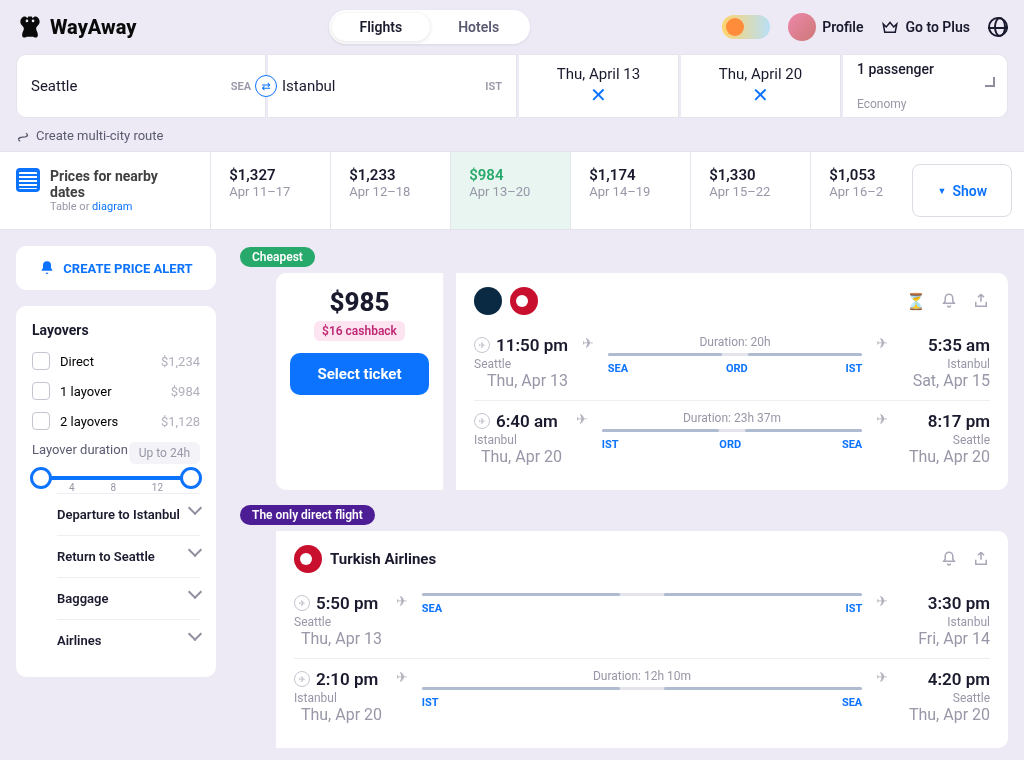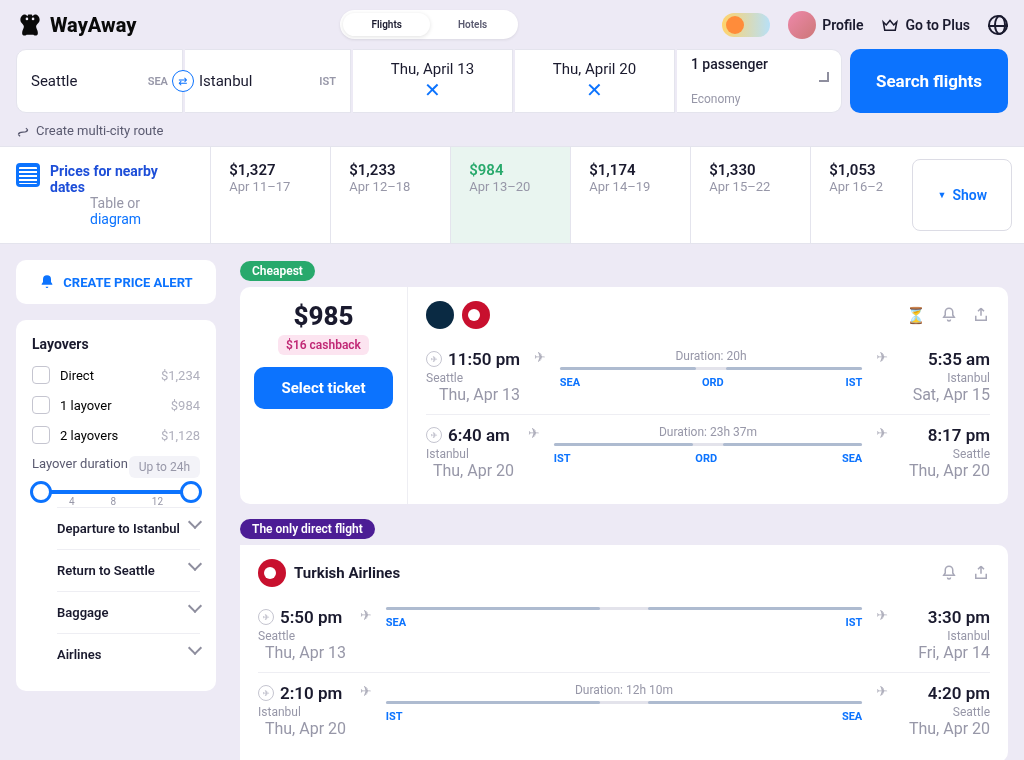--- a/index.html
+++ b/index.html
@@ -1,21 +1,21 @@
 <!DOCTYPE html>
 <html><head>
 <meta charset="utf-8">
 <style>
 * { box-sizing: border-box; margin: 0; padding: 0; font-family: -apple-system, BlinkMacSystemFont, "Segoe UI", Roboto, sans-serif; }
 body { background: #edeaf5; width: 1024px; height: 760px; overflow: hidden; }
 .header { display: flex; align-items: center; padding: 10px 16px; background: #edeaf5; }
 .logo { display: flex; align-items: center; font-weight: 800; font-size: 20px; color: #0a0a0a; gap: 6px; }
 .logo-icon { width: 28px; height: 28px; }
 .nav-tabs { display: flex; margin-left: auto; margin-right: auto; background: #fff; border-radius: 20px; padding: 3px; box-shadow: 0 1px 3px rgba(0,0,0,0.08); }
-.nav-tab { padding: 6px 28px; border-radius: 18px; font-weight: 600; font-size: 10px; cursor: pointer; color: #1a1a2e; }
+.nav-tab { padding: 6px 28px; border-radius: 18px; font-weight: 600; font-size: 14px; cursor: pointer; color: #1a1a2e; }
 .nav-tab.active { background: #fff; box-shadow: 0 1px 4px rgba(0,0,0,0.12); }
 .nav-tab:not(.active) { color: #5a5a70; }
 .header-right { display: flex; align-items: center; gap: 18px; }
 .day-toggle { width: 48px; height: 24px; background: linear-gradient(90deg,#ffd36b,#b8e0f7); border-radius: 12px; position: relative; cursor: pointer; }
 .day-toggle::after { content:''; position:absolute; width:18px; height:18px; background:#ff8c3a; border-radius:50%; left:4px; top:3px;}
 .avatar { width: 28px; height: 28px; border-radius: 50%; background: linear-gradient(135deg,#e8a,#c77); }
 .profile-link { font-weight: 600; font-size: 14px; color: #1a1a2e; cursor: pointer; display:flex; align-items:center; gap:6px;}
 .plus-link { font-weight: 600; font-size: 14px; color: #1a1a2e; cursor: pointer; display:flex; align-items:center; gap:6px;}
 .globe-icon { width: 20px; height: 20px; border: 2px solid #1a1a2e; border-radius: 50%; position:relative; cursor:pointer;}
 .globe-icon::before{content:'';position:absolute;left:-2px;right:-2px;top:50%;border-top:2px solid #1a1a2e;}
@@ -31,22 +31,22 @@
 .field-code { font-size: 11px; color: #9797a8; font-weight: 600; margin-left: auto; }
 .swap-icon { position:absolute; right:-12px; top:50%; transform:translateY(-50%); width:22px; height:22px; background:#fff; border:1px solid #0c73fe; border-radius:50%; z-index:2; display:flex; align-items:center; justify-content:center; color:#0c73fe; font-size:11px; cursor:pointer;}
 .x-icon { color: #0c73fe; font-size: 20px; font-weight: 300; cursor: pointer; }
 .pass-main{font-size:14px;color:#1a1a2e;font-weight:500;}
 .pass-sub{font-size:12px;color:#9797a8;}
 .multi-city { padding: 0 16px 8px; font-size: 13px; color: #5a5a70; display:flex; align-items:center; gap:6px; cursor:pointer;}
 .dates-row { display:flex; align-items:stretch; background:#fff; border-top:1px solid #e4e4ed; border-bottom:1px solid #e4e4ed;}
 .dates-label { display:flex; gap:10px; padding:16px; align-items:flex-start;}
 .cal-icon { width:24px; height:24px; background:#0c73fe; border-radius:4px; position:relative; flex-shrink:0;}
 .cal-icon::before{content:'';position:absolute;inset:4px 3px 3px 3px;background:repeating-linear-gradient(#fff,#fff 2px,transparent 2px,transparent 4px);border-radius:1px;}
-.dates-label-text{font-size:14px;font-weight:700;color:#1d4ed8;}
-.dates-label-sub{font-size:14px;color:#9797a8;margin-left:40px;}
+.dates-label-text{font-size:14px;font-weight:700;color:#404040;}
+.dates-label-sub{font-size:11px;color:#9797a8;}
 .dates-label-sub a{color:#0c73fe;text-decoration:none;}
 .date-col{padding:14px 18px;border-left:1px solid #e4e4ed;min-width:120px;cursor:pointer;}
 .date-col.selected{background:#e9f5f0;}
 .date-price{font-size:15px;font-weight:600;color:#1a1a2e;}
 .date-col.selected .date-price{color:#28a96c;}
 .date-range{font-size:13px;color:#9797a8;}
 .show-btn{margin:12px;padding:8px 24px;border:1px solid #dcdce5;border-radius:8px;background:#fff;color:#0c73fe;font-weight:600;font-size:14px;cursor:pointer;display:flex;align-items:center;gap:6px;}
 .main{display:flex;gap:24px;padding:16px;background:#edeaf5;}
 .sidebar{width:200px;flex-shrink:0;}
 .alert-btn{width:100%;background:#fff;border:none;border-radius:10px;padding:14px;color:#0c73fe;font-weight:700;font-size:13px;cursor:pointer;display:flex;align-items:center;justify-content:center;gap:8px;margin-bottom:16px;}
@@ -61,21 +61,21 @@
 .slider-track::before,.slider-track::after{content:'';position:absolute;width:16px;height:16px;background:#fff;border:3px solid #0c73fe;border-radius:50%;top:-9px;}
 .slider-track::before{left:-2px;}.slider-track::after{right:-2px;}
 .slider-marks{display:flex;justify-content:space-between;font-size:10px;color:#9797a8;margin-top:2px;padding:0 22%;}
 .sub-section{border-top:1px solid #eeeef3;margin-top:16px;padding-top:16px;}
 .toggle-row{display:flex;align-items:center;justify-content:space-between;font-size:13px;color:#1a1a2e;margin-bottom:12px;}
 .switch{width:36px;height:20px;background:#e6e6ed;border-radius:10px;position:relative;cursor:pointer;}
 .switch::after{content:'';position:absolute;width:16px;height:16px;background:#fff;border-radius:50%;top:2px;left:2px;box-shadow:0 1px 2px rgba(0,0,0,0.2);}
 .collapse-row{display:flex;align-items:flex-start;justify-content:space-between;font-size:13px;font-weight:600;color:#1a1a2e;padding:13px 0;border-top:1px solid #eeeef3;cursor:pointer;margin-left:25px;}
 .chev{width:10px;height:10px;border-right:2px solid #8e8e9e;border-bottom:2px solid #8e8e9e;transform:rotate(45deg);margin-top:-4px;}
 .results{flex:1;display:flex;flex-direction:column;gap:14px;}
-.result{display:flex;gap:0;}
+.result{display:flex;gap:12px;margin-left:36px;}
 .badge{display:inline-block;padding:3px 12px;border-radius:12px;font-size:12px;font-weight:600;color:#fff;margin-bottom:6px;}
 .badge.green{background:#28a96c;}
 .badge.purple{background:#4c1d95;}
 .badge.blue{background:#1d9ee6;}
 .price-col{width:168px;background:#fff;border-radius:10px 0 0 10px;padding:14px;text-align:center;border-right:1px solid #eeeef3;}
 .price-big{font-size:26px;font-weight:800;color:#1a1a2e;}
 .cashback{background:#fce4f0;color:#c02875;font-size:12px;font-weight:600;padding:3px 8px;border-radius:6px;display:inline-block;margin-top:4px;}
 .select-btn{width:100%;margin-top:12px;background:#0c73fe;color:#fff;border:none;border-radius:10px;padding:12px;font-weight:700;font-size:15px;cursor:pointer;}
 .detail-col{flex:1;background:#fff;border-radius:0 10px 10px 0;padding:14px 18px;}
 .airline-row{display:flex;align-items:center;gap:8px;margin-bottom:10px;}
@@ -148,21 +148,20 @@
   </div>
   <div class="search-field sf-date">
     <span class="field-label">Thu, April 20</span>
     <span class="x-icon">✕</span>
   </div>
   <div class="search-field sf-pass">
     <span class="pass-main">1 passenger</span>
     <span class="pass-sub">Economy</span>
     <span style="position:absolute;right:12px;top:50%;transform:translateY(-50%);" class="chev"></span>
   </div>
-  <button class="search-btn">Search flights</button>
 </div>
 <div class="multi-city">
   <svg width="14" height="14" viewBox="0 0 24 24">
       <path fill="none" stroke="#5a5a70" stroke-width="2" d="M4 18c0-4 4-4 8-4s8 0 8-4m0 0l-3-3m3 3l-3 3M4 18l3 3m-3-3l3-3"></path>
     </svg>
   <span>Create multi-city route</span>
 </div>
 
 <div class="dates-row">
   <div class="dates-label">

